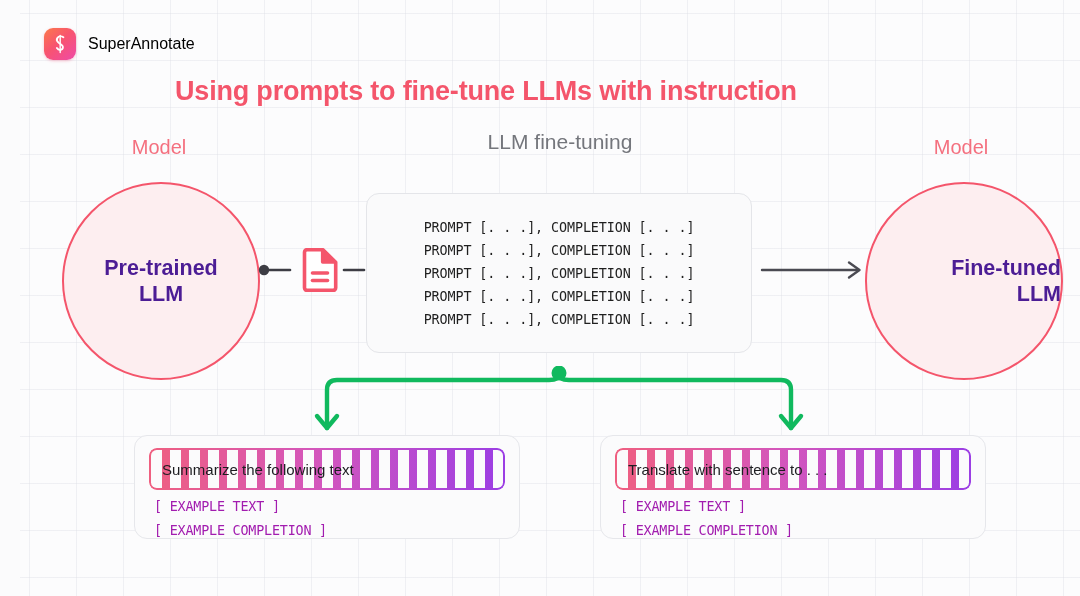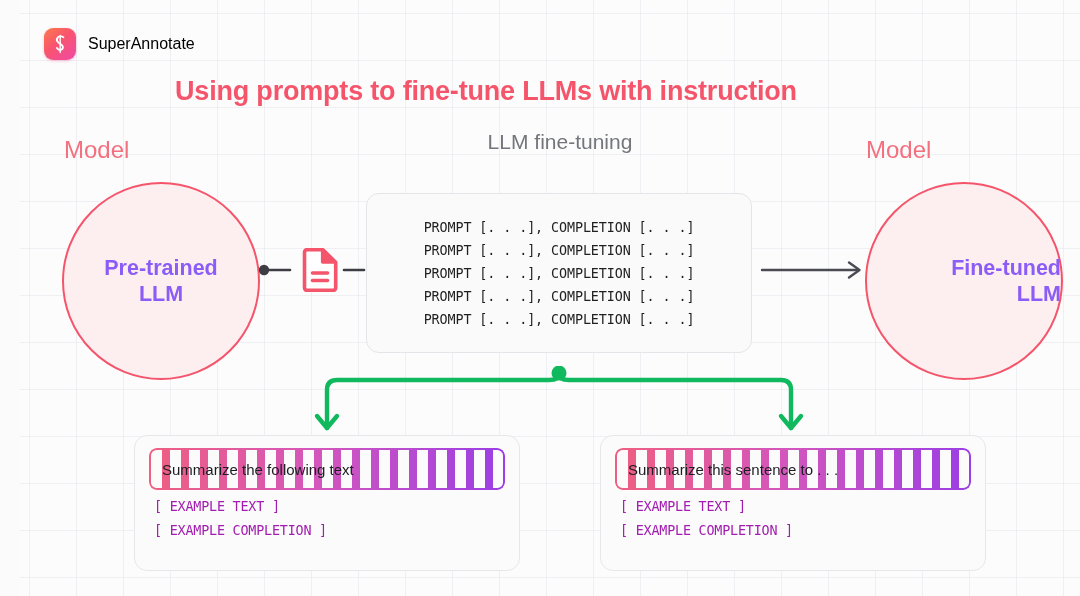--- a/index.html
+++ b/index.html
@@ -68,43 +68,44 @@
     top: 130px;
     width: 1080px;
     text-align: center;
     font-size: 21px;
     color: #74767c;
   }
 
   
   .model-label {
     position: absolute;
-    font-size: 24px;
+    font-size: 20px;
     color: #f4707f;
+    text-align: center;
     width: 190px;
   }
   #model-label-left  { left: 44px;  top: 136px; }
   #model-label-right { left: 846px; top: 136px; }
 
   
   .llm-circle {
     position: absolute;
     width: 194px;
     height: 194px;
     border-radius: 50%;
     border: 2.5px solid #f4556b;
     background: #fdeef0;
     display: flex;
     flex-direction: column;
     align-items: center;
     justify-content: center;
     line-height: 1.22;
     font-size: 21.5px;
     font-weight: bold;
-    color: #8b5cf6;
+    color: #4c1d95;
     text-align: center;
   }
   #circle-pretrained { left: 42px;  top: 182px; }
   #circle-finetuned  { left: 845px; top: 182px; align-items: flex-end; }
 
   
   #prompt-card {
     position: absolute;
     left: 346px;
     top: 193px;
@@ -157,21 +158,21 @@
     top: 366px;
     width: 510px;
     height: 66px;
   }
 
   
   .example-card {
     position: absolute;
     top: 435px;
     width: 386px;
-    height: 136px;
+    height: 104px;
     background: #fbfbfc;
     border: 1px solid #e6e7eb;
     border-radius: 13px;
     box-sizing: border-box;
     padding: 12px 14px;
   }
   #example-card-left  { left: 114px; }
   #example-card-right { left: 580px; }
 
   .dashed-wrap {
@@ -294,21 +295,21 @@
       <div class="dashed-border"></div>
       <div class="dashed-text">Summarize the following text</div>
     </div>
     <div class="example-line">[ EXAMPLE  TEXT ]</div>
     <div class="example-line">[ EXAMPLE  COMPLETION ]</div>
   </div>
 
   <div class="example-card" id="example-card-right">
     <div class="dashed-wrap">
       <div class="dashed-border"></div>
-      <div class="dashed-text">Summarize this sentence to . . .</div>
+      <div class="dashed-text">Translate with sentence to . . .</div>
     </div>
     <div class="example-line">[ EXAMPLE  TEXT ]</div>
     <div class="example-line">[ EXAMPLE  COMPLETION ]</div>
   </div>
 
 <div id="prompt-card">
       <div class="prompt-row">PROMPT [. . .], COMPLETION [. . .]</div>
       <div class="prompt-row">PROMPT [. . .], COMPLETION [. . .]</div>
       <div class="prompt-row">PROMPT [. . .], COMPLETION [. . .]</div>
       <div class="prompt-row">PROMPT [. . .], COMPLETION [. . .]</div>

